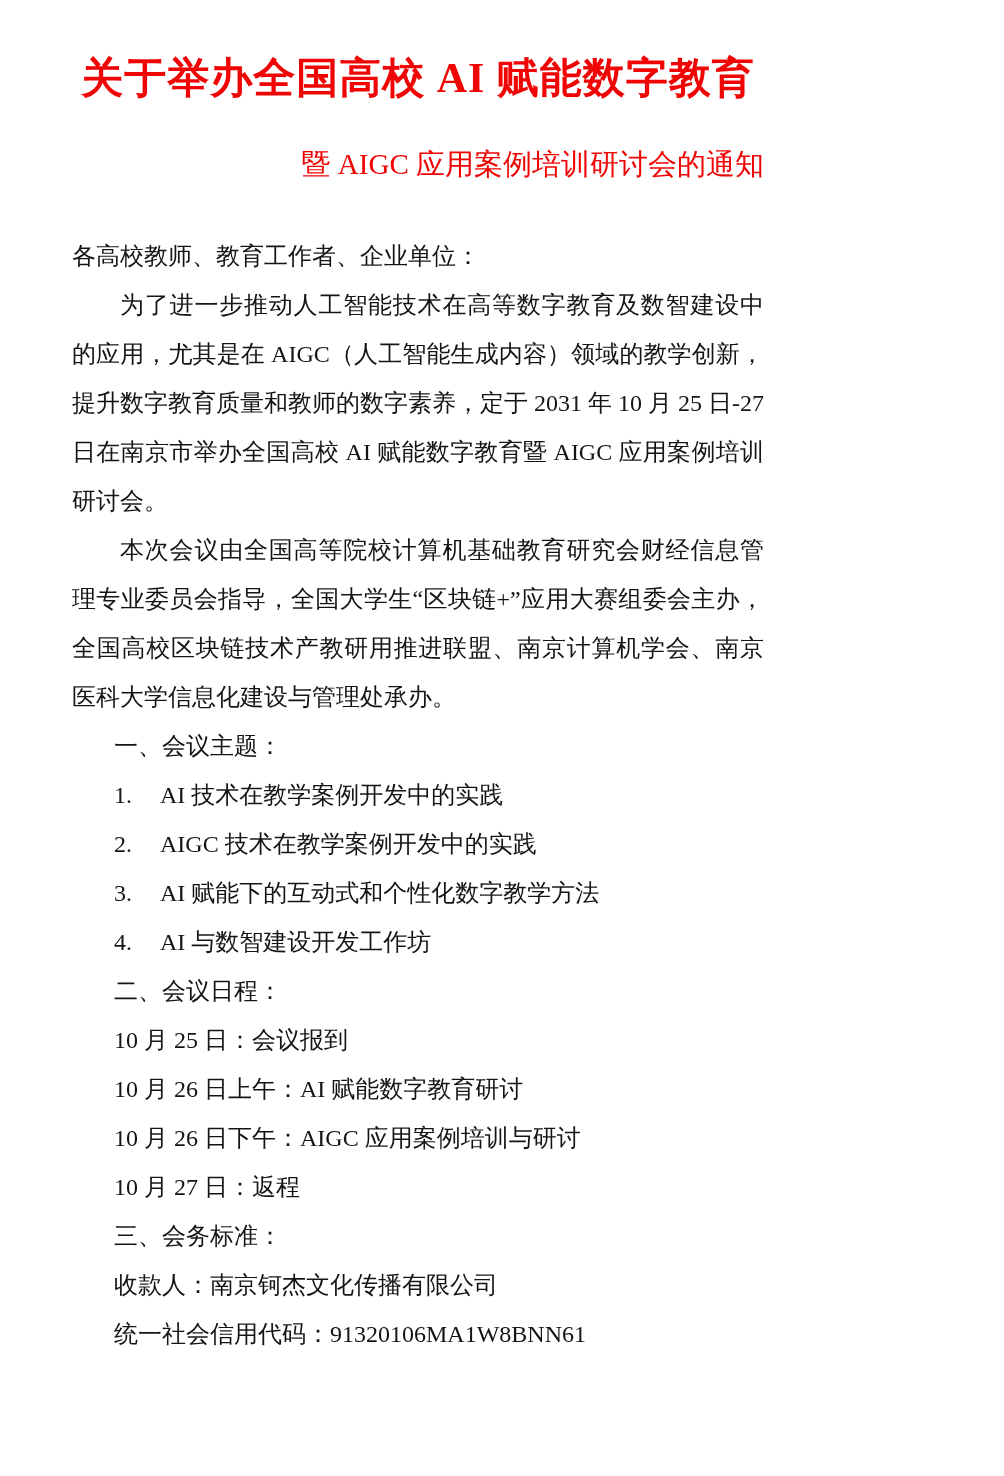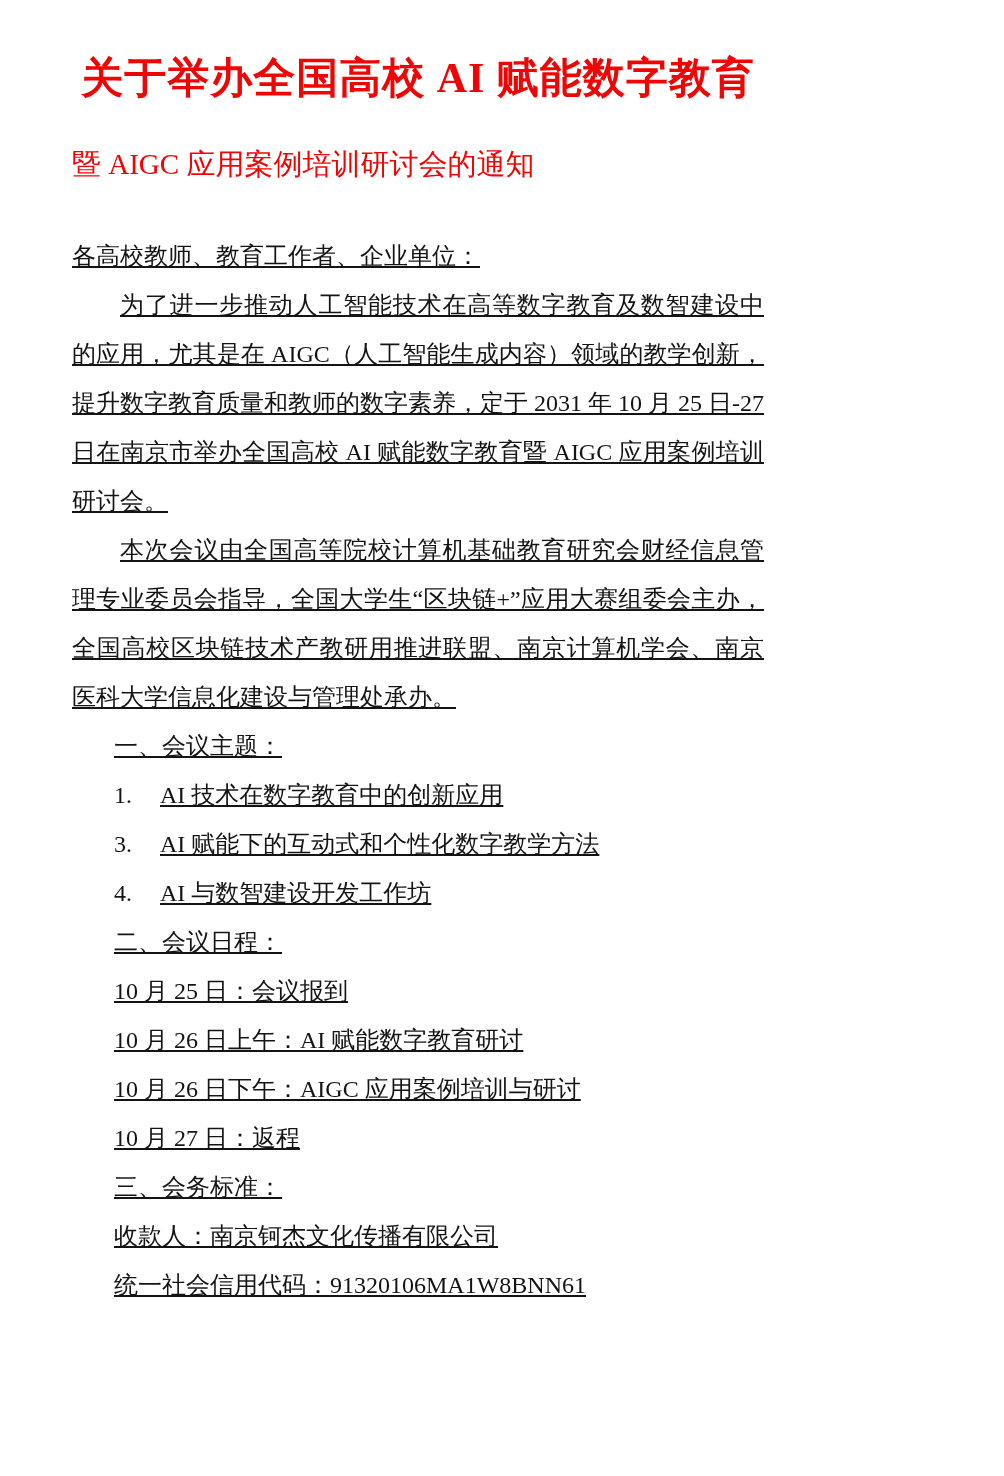--- a/index.html
+++ b/index.html
@@ -23,33 +23,33 @@
     margin:0;
     text-align:center;
     color:var(--red);
     font-size:42px;
     font-weight:bold;
     line-height:56px;
     letter-spacing:1px;
   }
   .subtitle{
     margin:38px 0 0 0;
-    text-align:left;
+    text-align:right;
     color:var(--red);
     font-size:29px;
     font-weight:normal;
     line-height:40px;
   }
   .doc-body{
     margin-top:48px;
     font-size:24px;
     line-height:49px;
     text-align:justify;
   }
-  .doc-body p{margin:0;text-decoration:underline;}
+  .doc-body p{margin:0;}
   .para{text-indent:2em;}
   .heading,.list-item{padding-left:42px;}
   .num{
     display:inline-block;
     width:46px;
   }
 </style>
 </head>
 <body>
 
@@ -62,21 +62,22 @@
   <div class="doc-body">
 
     <p class="salutation">各高校教师、教育工作者、企业单位：</p>
 
     <p class="para">为了进一步推动人工智能技术在高等数字教育及数智建设中的应用，尤其是在 AIGC（人工智能生成内容）领域的教学创新，提升数字教育质量和教师的数字素养，定于 2031 年 10 月 25 日-27 日在南京市举办全国高校 AI 赋能数字教育暨 AIGC 应用案例培训研讨会。</p>
 
     <p class="para">本次会议由全国高等院校计算机基础教育研究会财经信息管理专业委员会指导，全国大学生“区块链+”应用大赛组委会主办，全国高校区块链技术产教研用推进联盟、南京计算机学会、南京医科大学信息化建设与管理处承办。</p>
 
     <p class="heading">一、会议主题：</p>
 
-    <p class="list-item"><span class="num">1.</span><span>AI 技术在数字教育中的创新应用</span></p>
+    <p class="list-item"><span class="num">1.</span><span>AI 技术在教学案例开发中的实践</span></p>
+    <p class="list-item"><span class="num">2.</span><span>AIGC 技术在教学案例开发中的实践</span></p>
     <p class="list-item"><span class="num">3.</span><span>AI 赋能下的互动式和个性化数字教学方法</span></p>
     <p class="list-item"><span class="num">4.</span><span>AI 与数智建设开发工作坊</span></p>
 
     <p class="heading">二、会议日程：</p>
 
     <p class="list-item">10 月 25 日：会议报到</p>
     <p class="list-item">10 月 26 日上午：AI 赋能数字教育研讨</p>
     <p class="list-item">10 月 26 日下午：AIGC 应用案例培训与研讨</p>
     <p class="list-item">10 月 27 日：返程</p>
 

